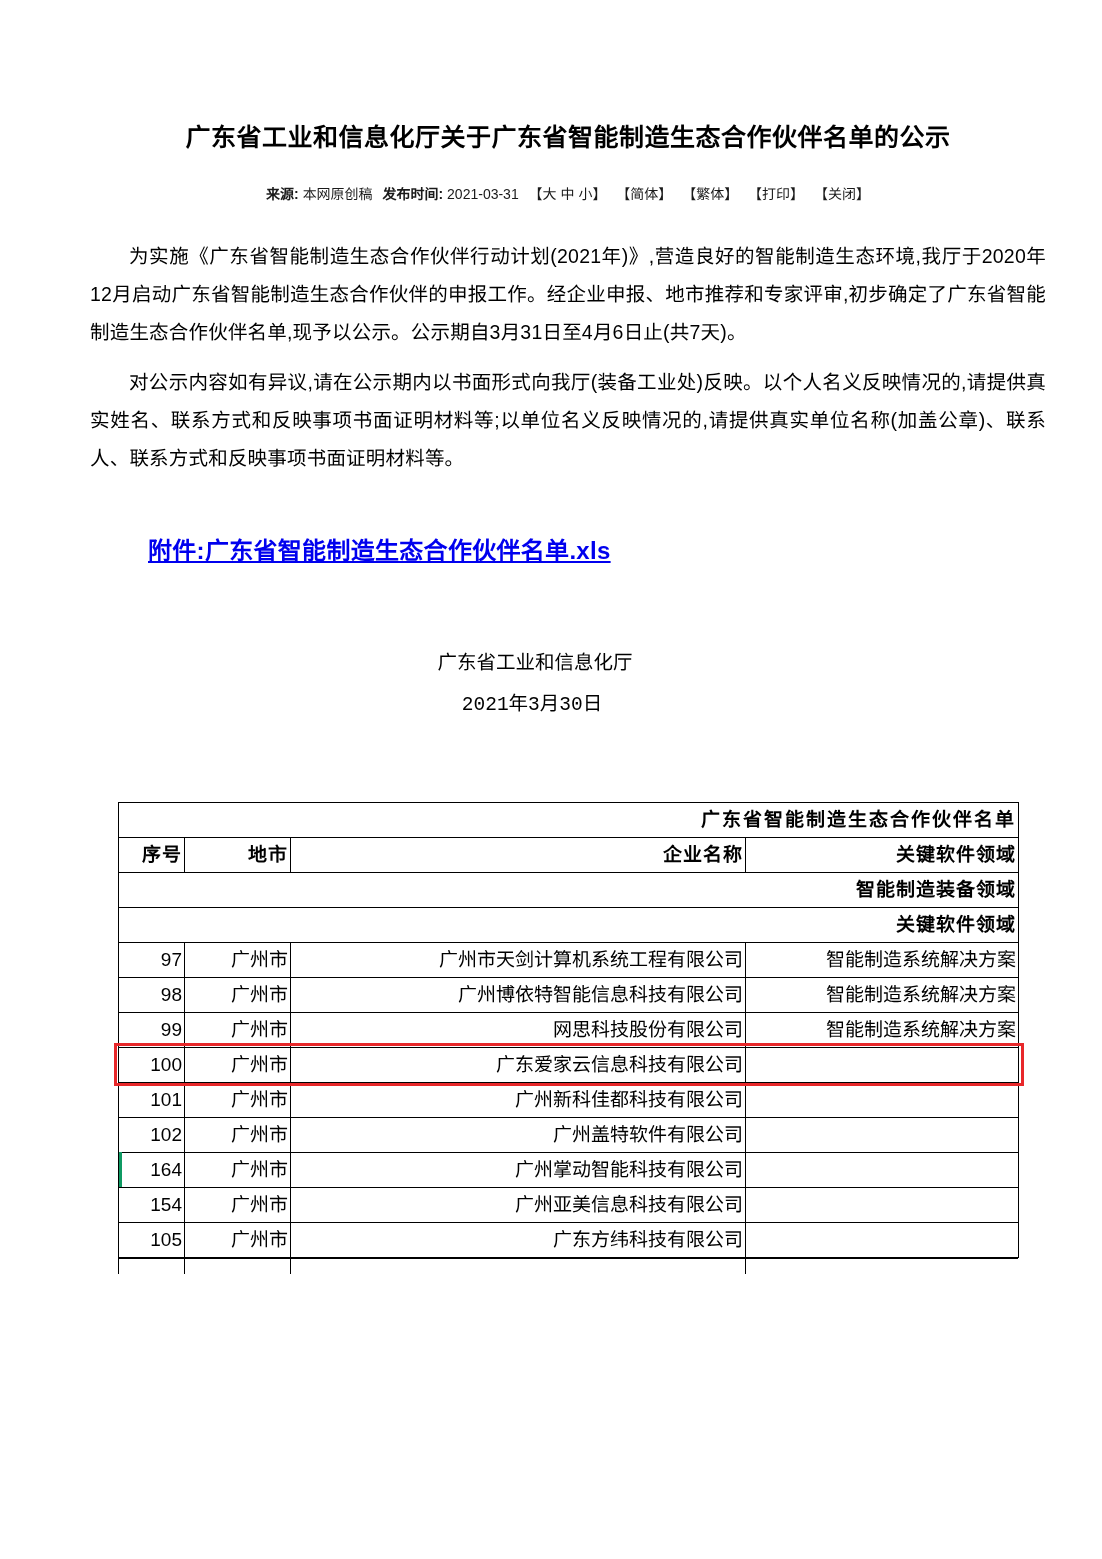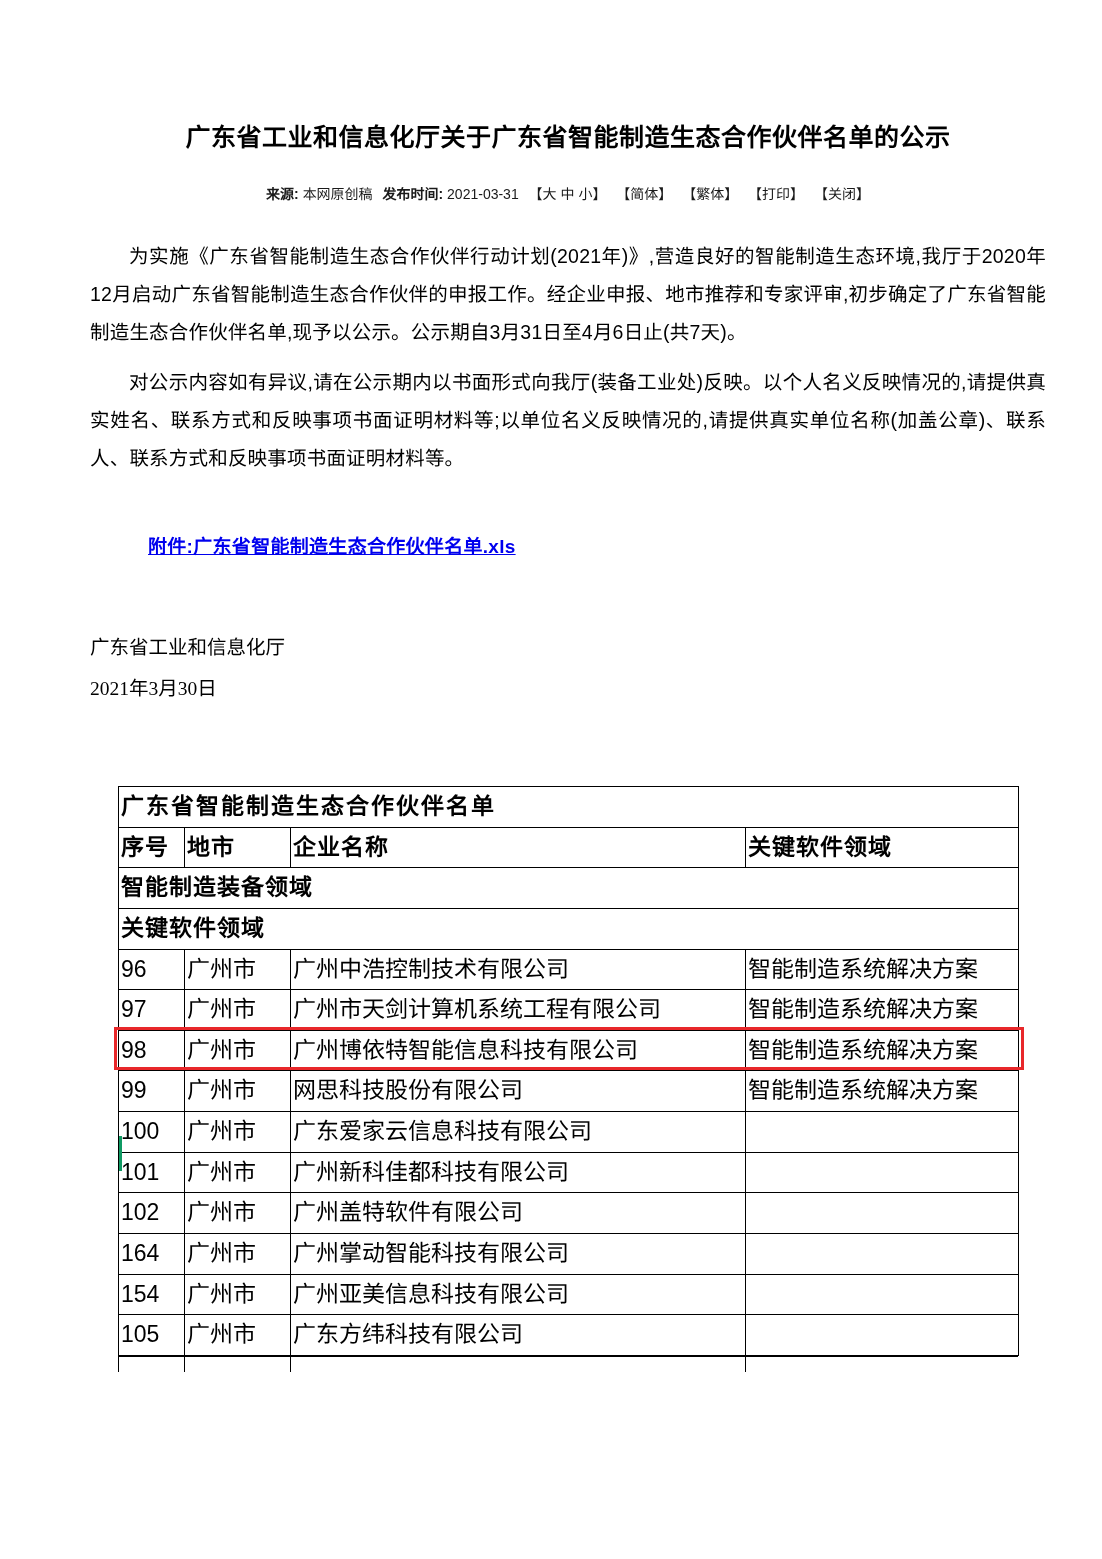--- a/index.html
+++ b/index.html
@@ -52,56 +52,56 @@
     font-family: "Liberation Sans", "DejaVu Sans", sans-serif;
     font-size: 19.5px;
     line-height: 1.95;
     text-align: justify;
     text-indent: 2em;
     margin: 12px 0 10px 0;
     letter-spacing: 0.2px;
   }
   .attachment {
     font-family: "Liberation Sans", "DejaVu Sans", sans-serif;
-    font-size: 19px;
+    font-size: 24px;
     font-weight: bold;
     text-decoration: underline;
-    margin: 44px 0 8px 58px;
+    margin: 44px 0 16px 58px;
     display: inline-block;
     letter-spacing: 0.3px;
     text-align: right;
   }
   .signature {
     margin-top: 62px;
-    text-align: left;
-    font-family: Liberation Serif, serif;
+    text-align: center;
+    font-family: Liberation Mono, monospace;
     font-size: 19.5px;
     line-height: 2.1;
     padding-right: 66px;
   }
   .signature .sig-date {
     padding-right: 6px;
   }
   
   .table-wrap {
     margin: 76px auto 0 auto;
     width: 900px;
   }
   table.list {
     border-collapse: collapse;
     width: 100%;
     table-layout: fixed;
     font-family: "Liberation Sans", "DejaVu Sans", sans-serif;
   }
   table.list td {
     border: 1px solid #000000;
-    text-align: left;
+    text-align: right;
     vertical-align: middle;
     padding: 2px 2px;
-    font-size: 23px;
+    font-size: 19px;
     line-height: 1.55;
     height: 30px;
     white-space: nowrap;
     overflow: hidden;
   }
   td.tbl-title {
     font-size: 26px;
     font-weight: bold;
     letter-spacing: 2px;
     height: 62px;
@@ -204,26 +204,20 @@
           <td class="col-head">关键软件领域</td>
         </tr>
         <tr>
           <td class="section-row" colspan="4">智能制造装备领域</td>
         </tr>
         <tr>
           <td class="section-row" colspan="4">关键软件领域</td>
         </tr>
 
         <tr>
-          <td>96</td>
-          <td>广州市</td>
-          <td>广州中浩控制技术有限公司</td>
-          <td>智能制造系统解决方案</td>
-        </tr>
-        <tr>
           <td>97</td>
           <td>广州市</td>
           <td>广州市天剑计算机系统工程有限公司</td>
           <td>智能制造系统解决方案</td>
         </tr>
         <tr>
           <td>98</td>
           <td>广州市</td>
           <td>广州博依特智能信息科技有限公司</td>
           <td>智能制造系统解决方案</td>

